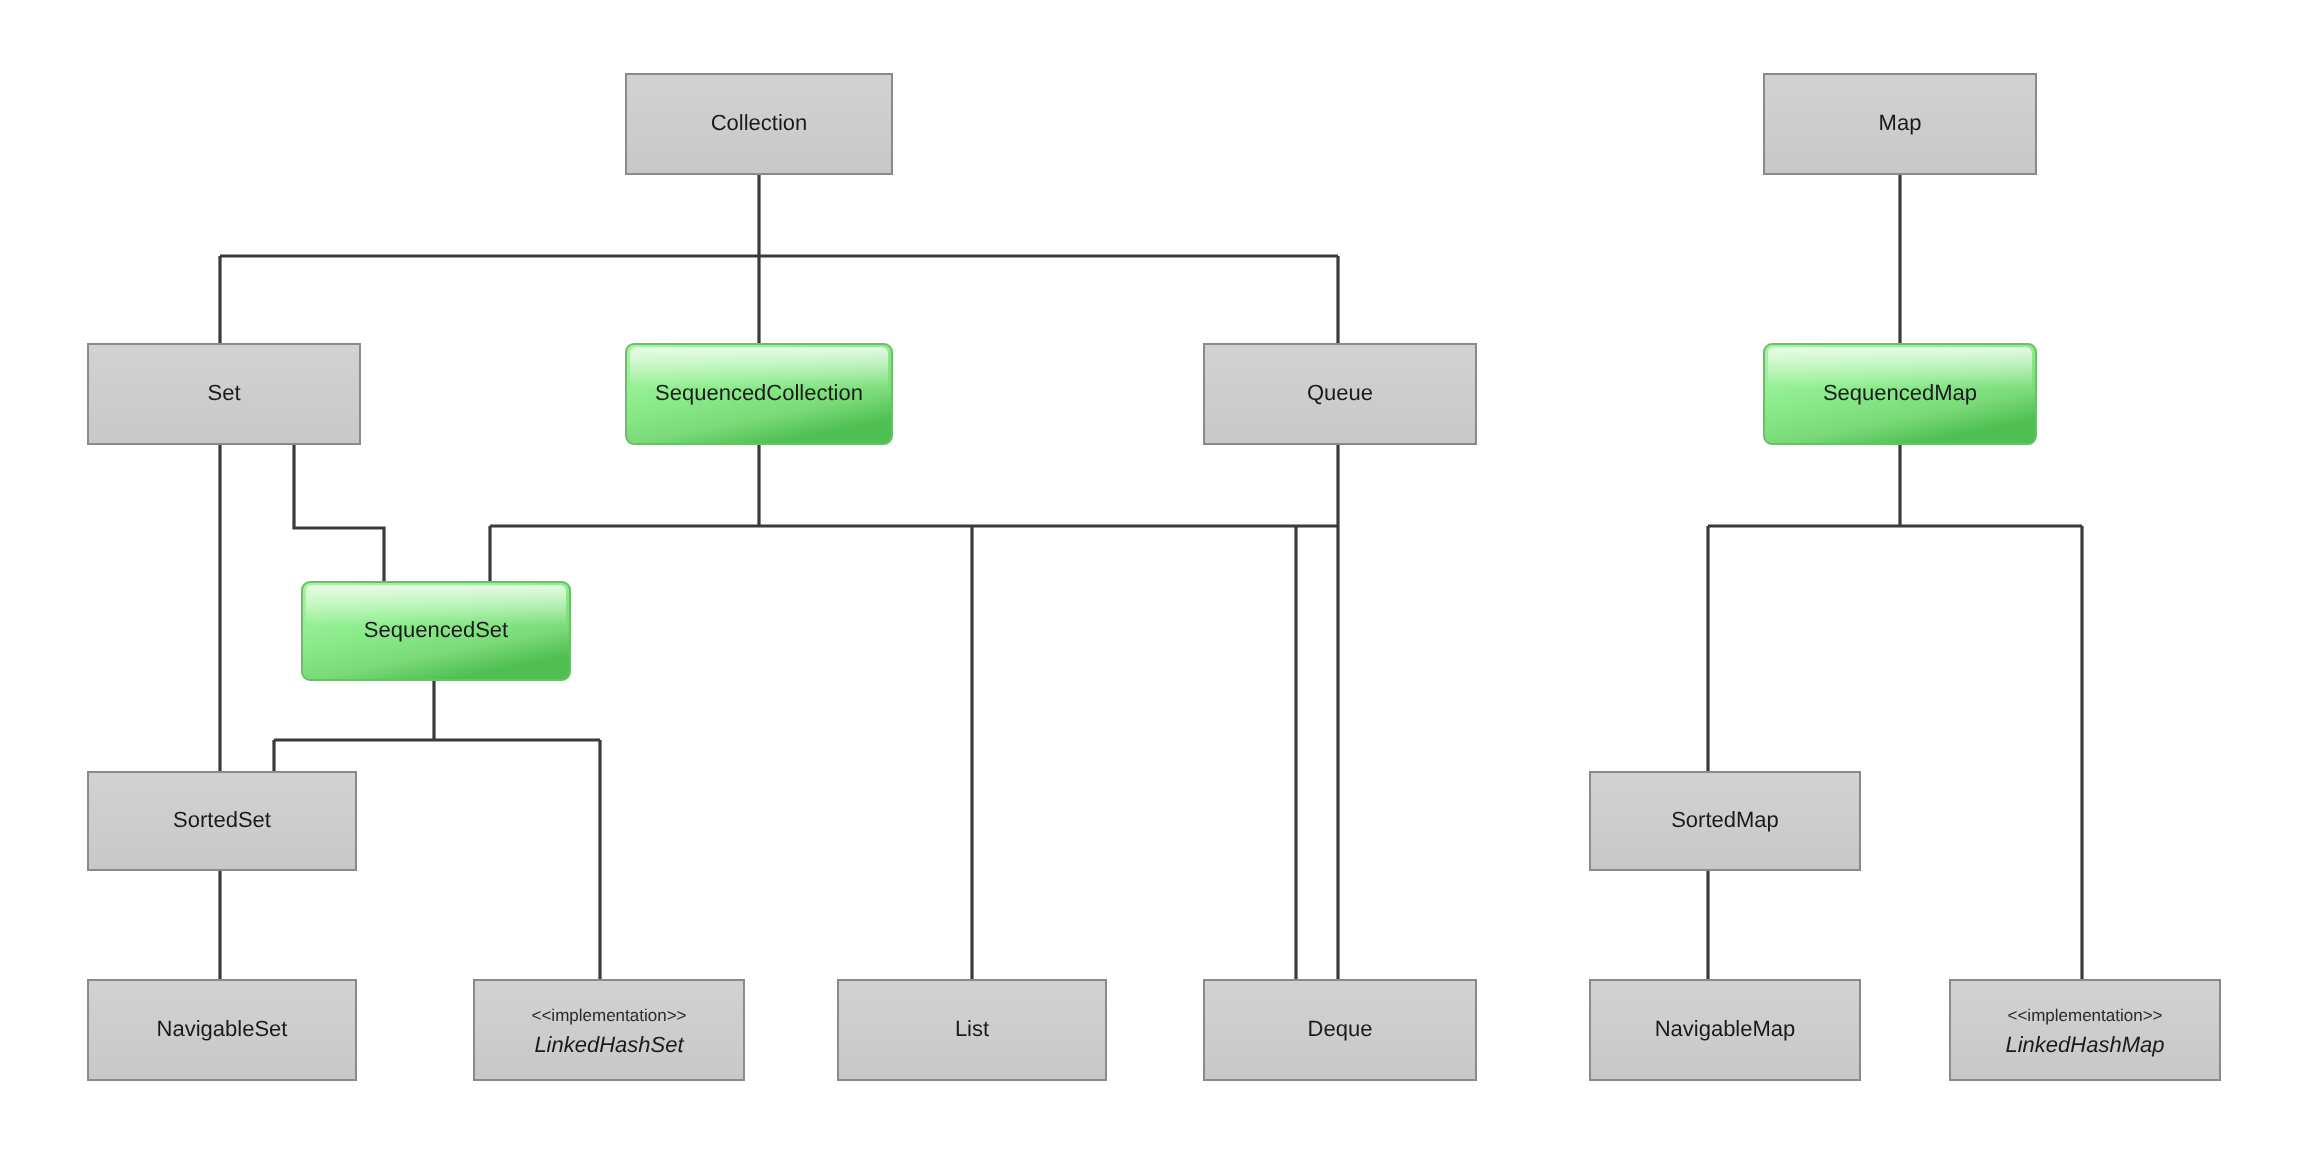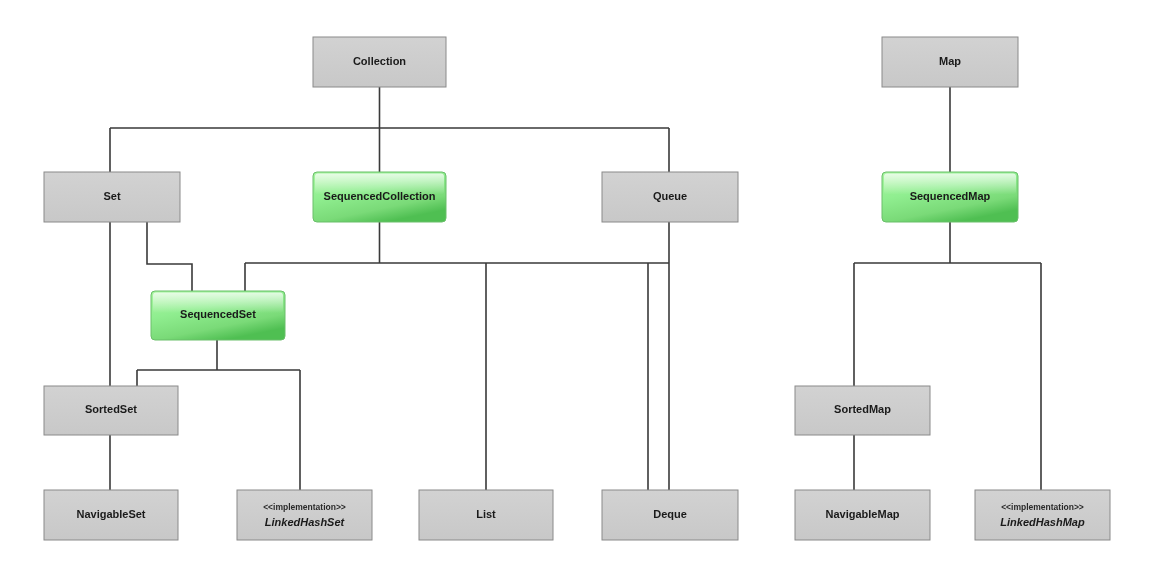--- a/index.html
+++ b/index.html
@@ -12,21 +12,20 @@
     width: 1154px;
     height: 584px;
     overflow: hidden;
     font-family: "Liberation Sans", "DejaVu Sans", sans-serif;
   }
   #diagram-root {
     position: relative;
     width: 1154px;
     height: 548px;
     background: #ffffff;
-    font-weight: bold;
   }
   svg#diagram-svg {
     position: absolute;
     top: 0;
     left: 0;
     width: 1154px;
     height: 584px;
     display: block;
   }
   .node-label {

